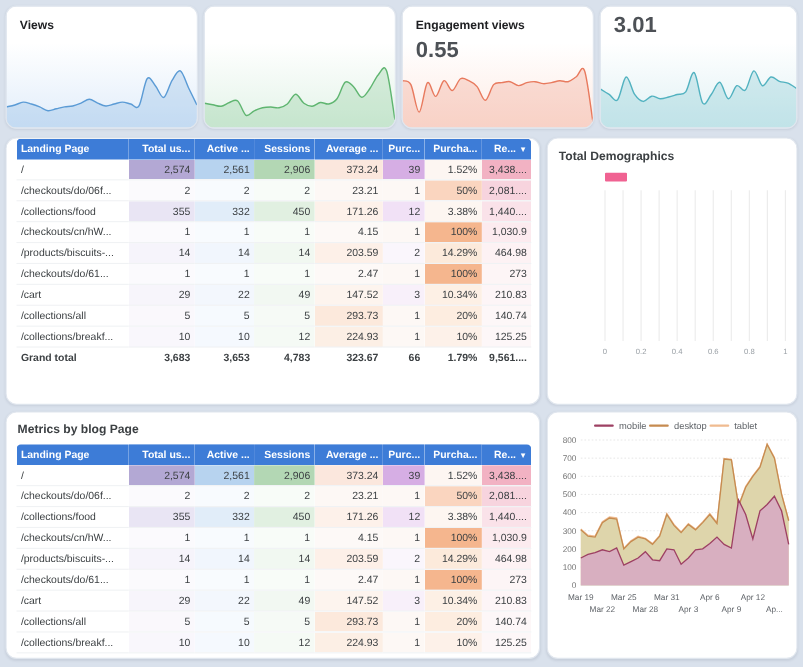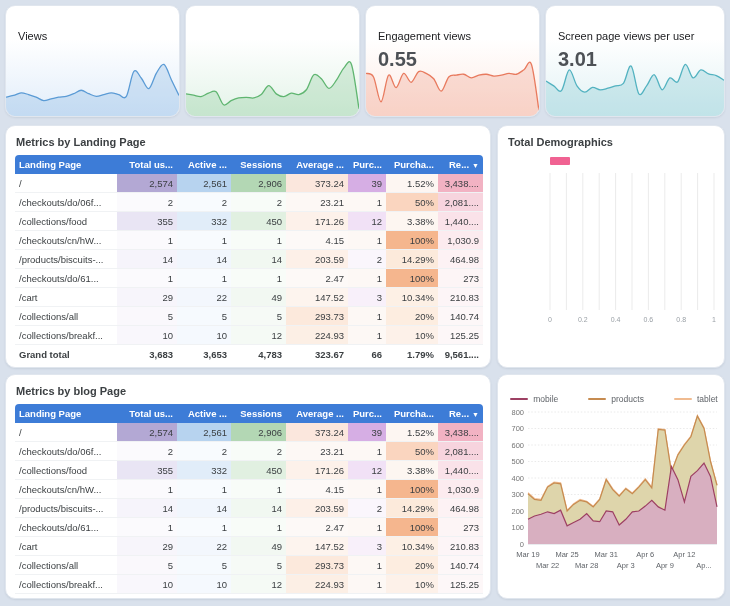--- a/index.html
+++ b/index.html
@@ -2,40 +2,40 @@
 <html><head>
 <meta charset="utf-8">
 <style>
   html,body{margin:0;padding:0;}
   body{font-family:"Liberation Sans",sans-serif;background:#d9e1ec;}
   .page{position:relative;width:730px;height:606px;background:#d9e1ec;overflow:hidden;}
   .card{position:absolute;background:#fff;border:1px solid #e0e6ee;border-radius:10px;
         box-shadow:0 1px 2px rgba(60,72,88,.10);overflow:hidden;box-sizing:border-box;}
   
   .scorecard{top:5px;height:112px;width:175px;}
-  .sc-label{font-size:11px;color:#202124;padding:24px 12px 0 12px;font-weight:400;}
+  .sc-label{font-size:11px;color:#202124;padding:11px 12px 0 12px;font-weight:700;}
   .sc-value{font-size:20px;color:#4d5156;font-weight:600;padding:6px 12px 0 12px;}
   .sc-spark{position:absolute;left:0;right:0;bottom:0;width:100%;height:58px;display:block;}
   
   .table-card{left:5px;width:486px;}
   .card-title{font-size:11px;font-weight:600;color:#3c4043;padding:10px 10px 7px 10px;}
   table.metrics{border-collapse:collapse;table-layout:fixed;width:468px;margin:0 9px;font-size:9.5px;}
   table.metrics th{background:var(--hdr,#3d7cd7);color:#fff;font-weight:700;padding:4px 4px;
       text-align:right;white-space:nowrap;overflow:hidden;}
   table.metrics th:first-child{text-align:left;border-top-left-radius:4px;}
   table.metrics th:last-child{border-top-right-radius:4px;}
   table.metrics td{padding:2.5px 4px;text-align:right;color:#3c4043;white-space:nowrap;
       overflow:hidden;border-bottom:1px solid #f0f2f4;height:13px;}
   table.metrics td:first-child{text-align:left;}
   table.metrics tr.total td{font-weight:700;border-top:1px solid #b9bec4;border-bottom:none;}
   .sort-ic{font-size:7px;margin-left:3px;}
   
   .demo-card{left:497px;top:125px;width:228px;height:243px;}
   .device-card{left:497px;top:374px;width:228px;height:225px;}
-  .device-legend{display:flex;align-items:flex-start;justify-content:center;gap:30px;margin:19px 4px 0 10px;}
+  .device-legend{display:flex;align-items:flex-start;justify-content:center;gap:2px;margin:7px 4px 0 10px;}
   .legend-item{display:flex;align-items:center;gap:5px;font-size:8.5px;color:#5f6368;}
   .legend-line{width:18px;height:2px;border-radius:1px;}
   svg{display:block;}
 </style>
 </head>
 <body>
 
 <div class="page">
 
   <div class="card scorecard" style="left: 5px; background: linear-gradient(rgb(255, 255, 255) 30%, rgb(225, 237, 250) 100%);">
@@ -53,30 +53,28 @@
   </div>
   <div class="card scorecard" style="left: 365px; background: linear-gradient(rgb(255, 255, 255) 30%, rgb(253, 234, 227) 100%);">
     <div class="sc-label">Engagement views</div>
     <div class="sc-value">0.55</div>
     <svg class="sc-spark" viewBox="0 0 100 36" preserveAspectRatio="none">
         <path d="M0.00,9.54C0.72,9.90 2.90,8.80 4.35,11.75C5.80,14.70 7.25,27.43 8.70,27.25C10.14,27.07 11.59,12.12 13.04,10.64C14.49,9.17 15.94,18.58 17.39,18.39C18.84,18.21 20.29,10.09 21.74,9.54C23.19,8.98 24.64,15.26 26.09,15.07C27.54,14.89 28.99,9.35 30.43,8.43C31.88,7.51 33.33,8.80 34.78,9.54C36.23,10.27 37.68,11.01 39.13,12.86C40.58,14.70 42.03,20.79 43.48,20.61C44.93,20.42 46.38,13.41 47.83,11.75C49.28,10.09 50.72,10.92 52.17,10.64C53.62,10.37 55.07,9.81 56.52,10.09C57.97,10.37 59.42,12.21 60.87,12.30C62.32,12.40 63.77,11.01 65.22,10.64C66.67,10.27 68.12,10.00 69.57,10.09C71.01,10.18 72.46,11.10 73.91,11.20C75.36,11.29 76.81,10.92 78.26,10.64C79.71,10.37 81.16,9.63 82.61,9.54C84.06,9.44 85.51,10.46 86.96,10.09C88.41,9.72 89.86,8.34 91.30,7.32C92.75,6.31 94.20,-0.24 95.65,4.00C97.10,8.24 99.28,27.99 100.00,32.79 L100,36 L0,36 Z" fill="#e87a5e" fill-opacity="0.22"></path>
         <path d="M0.00,9.54C0.72,9.90 2.90,8.80 4.35,11.75C5.80,14.70 7.25,27.43 8.70,27.25C10.14,27.07 11.59,12.12 13.04,10.64C14.49,9.17 15.94,18.58 17.39,18.39C18.84,18.21 20.29,10.09 21.74,9.54C23.19,8.98 24.64,15.26 26.09,15.07C27.54,14.89 28.99,9.35 30.43,8.43C31.88,7.51 33.33,8.80 34.78,9.54C36.23,10.27 37.68,11.01 39.13,12.86C40.58,14.70 42.03,20.79 43.48,20.61C44.93,20.42 46.38,13.41 47.83,11.75C49.28,10.09 50.72,10.92 52.17,10.64C53.62,10.37 55.07,9.81 56.52,10.09C57.97,10.37 59.42,12.21 60.87,12.30C62.32,12.40 63.77,11.01 65.22,10.64C66.67,10.27 68.12,10.00 69.57,10.09C71.01,10.18 72.46,11.10 73.91,11.20C75.36,11.29 76.81,10.92 78.26,10.64C79.71,10.37 81.16,9.63 82.61,9.54C84.06,9.44 85.51,10.46 86.96,10.09C88.41,9.72 89.86,8.34 91.30,7.32C92.75,6.31 94.20,-0.24 95.65,4.00C97.10,8.24 99.28,27.99 100.00,32.79" fill="none" stroke="#e87a5e" stroke-width="1.3" vector-effect="non-scaling-stroke"></path>
       </svg>
   </div>
   <div class="card scorecard" style="left: 545px; width: 180px; background: linear-gradient(rgb(255, 255, 255) 30%, rgb(224, 241, 244) 100%);">
-    <div class="sc-label">Screen page views per user</div>
     <div class="sc-value">3.01</div>
     <svg class="sc-spark" viewBox="0 0 100 36" preserveAspectRatio="none">
         <path d="M0.00,14.33C0.72,14.83 2.90,16.30 4.35,17.29C5.80,18.27 7.25,21.88 8.70,20.24C10.14,18.60 11.59,7.94 13.04,7.44C14.49,6.95 15.94,14.99 17.39,17.29C18.84,19.58 20.29,21.06 21.74,21.22C23.19,21.39 24.64,18.52 26.09,18.27C27.54,18.02 28.99,19.66 30.43,19.75C31.88,19.83 33.33,19.17 34.78,18.76C36.23,18.35 37.68,17.78 39.13,17.29C40.58,16.79 42.03,17.86 43.48,15.81C44.93,13.76 46.38,3.92 47.83,4.98C49.28,6.05 50.72,20.16 52.17,22.21C53.62,24.26 55.07,19.25 56.52,17.29C57.97,15.32 59.42,9.99 60.87,10.40C62.32,10.81 63.77,19.42 65.22,19.75C66.67,20.07 68.12,13.19 69.57,12.37C71.01,11.54 72.46,16.22 73.91,14.83C75.36,13.43 76.81,4.41 78.26,4.00C79.71,3.59 81.16,11.79 82.61,12.37C84.06,12.94 85.51,7.85 86.96,7.44C88.41,7.03 89.86,9.33 91.30,9.90C92.75,10.48 94.20,10.23 95.65,10.89C97.10,11.54 99.28,13.35 100.00,13.84 L100,36 L0,36 Z" fill="#52b2c0" fill-opacity="0.22"></path>
         <path d="M0.00,14.33C0.72,14.83 2.90,16.30 4.35,17.29C5.80,18.27 7.25,21.88 8.70,20.24C10.14,18.60 11.59,7.94 13.04,7.44C14.49,6.95 15.94,14.99 17.39,17.29C18.84,19.58 20.29,21.06 21.74,21.22C23.19,21.39 24.64,18.52 26.09,18.27C27.54,18.02 28.99,19.66 30.43,19.75C31.88,19.83 33.33,19.17 34.78,18.76C36.23,18.35 37.68,17.78 39.13,17.29C40.58,16.79 42.03,17.86 43.48,15.81C44.93,13.76 46.38,3.92 47.83,4.98C49.28,6.05 50.72,20.16 52.17,22.21C53.62,24.26 55.07,19.25 56.52,17.29C57.97,15.32 59.42,9.99 60.87,10.40C62.32,10.81 63.77,19.42 65.22,19.75C66.67,20.07 68.12,13.19 69.57,12.37C71.01,11.54 72.46,16.22 73.91,14.83C75.36,13.43 76.81,4.41 78.26,4.00C79.71,3.59 81.16,11.79 82.61,12.37C84.06,12.94 85.51,7.85 86.96,7.44C88.41,7.03 89.86,9.33 91.30,9.90C92.75,10.48 94.20,10.23 95.65,10.89C97.10,11.54 99.28,13.35 100.00,13.84" fill="none" stroke="#52b2c0" stroke-width="1.3" vector-effect="non-scaling-stroke"></path>
       </svg>
   </div>
 
   <div class="card table-card" style="top:125px;height:243px">
-    <div class="card-title">Metrics by Landing Page</div>
     <table class="metrics" style="--hdr: #3d7cd7;">
         <colgroup>
           <col style="width:102px">
           <col style="width:60px">
           <col style="width:54px">
           <col style="width:55px">
           <col style="width:62px">
           <col style="width:38px">
           <col style="width:52px">
           <col style="width:45px">
@@ -353,21 +351,21 @@
   </div>
 
   <div class="card device-card">
     <div class="device-legend">
         <span class="legend-item">
           <span class="legend-line" style="background:#9d4063"></span>
           <span>mobile</span>
         </span>
         <span class="legend-item">
           <span class="legend-line" style="background:#c68b50"></span>
-          <span>products</span>
+          <span>desktop</span>
         </span>
         <span class="legend-item">
           <span class="legend-line" style="background:#f0bb90"></span>
           <span>tablet</span>
         </span>
       </div>
     <svg width="222" height="176" viewBox="0 0 222 176" style="margin:0 3px">
         <line x1="27" y1="140.0" x2="216" y2="140.0" stroke="#c9ced4" stroke-width="0.8"></line>
         <text x="23" y="142.5" text-anchor="end" font-size="7.5" fill="#757575">0</text>
         <line x1="27" y1="123.5" x2="216" y2="123.5" stroke="#e4e4e4" stroke-width="0.8" stroke-dasharray="1.5,1.8"></line>

